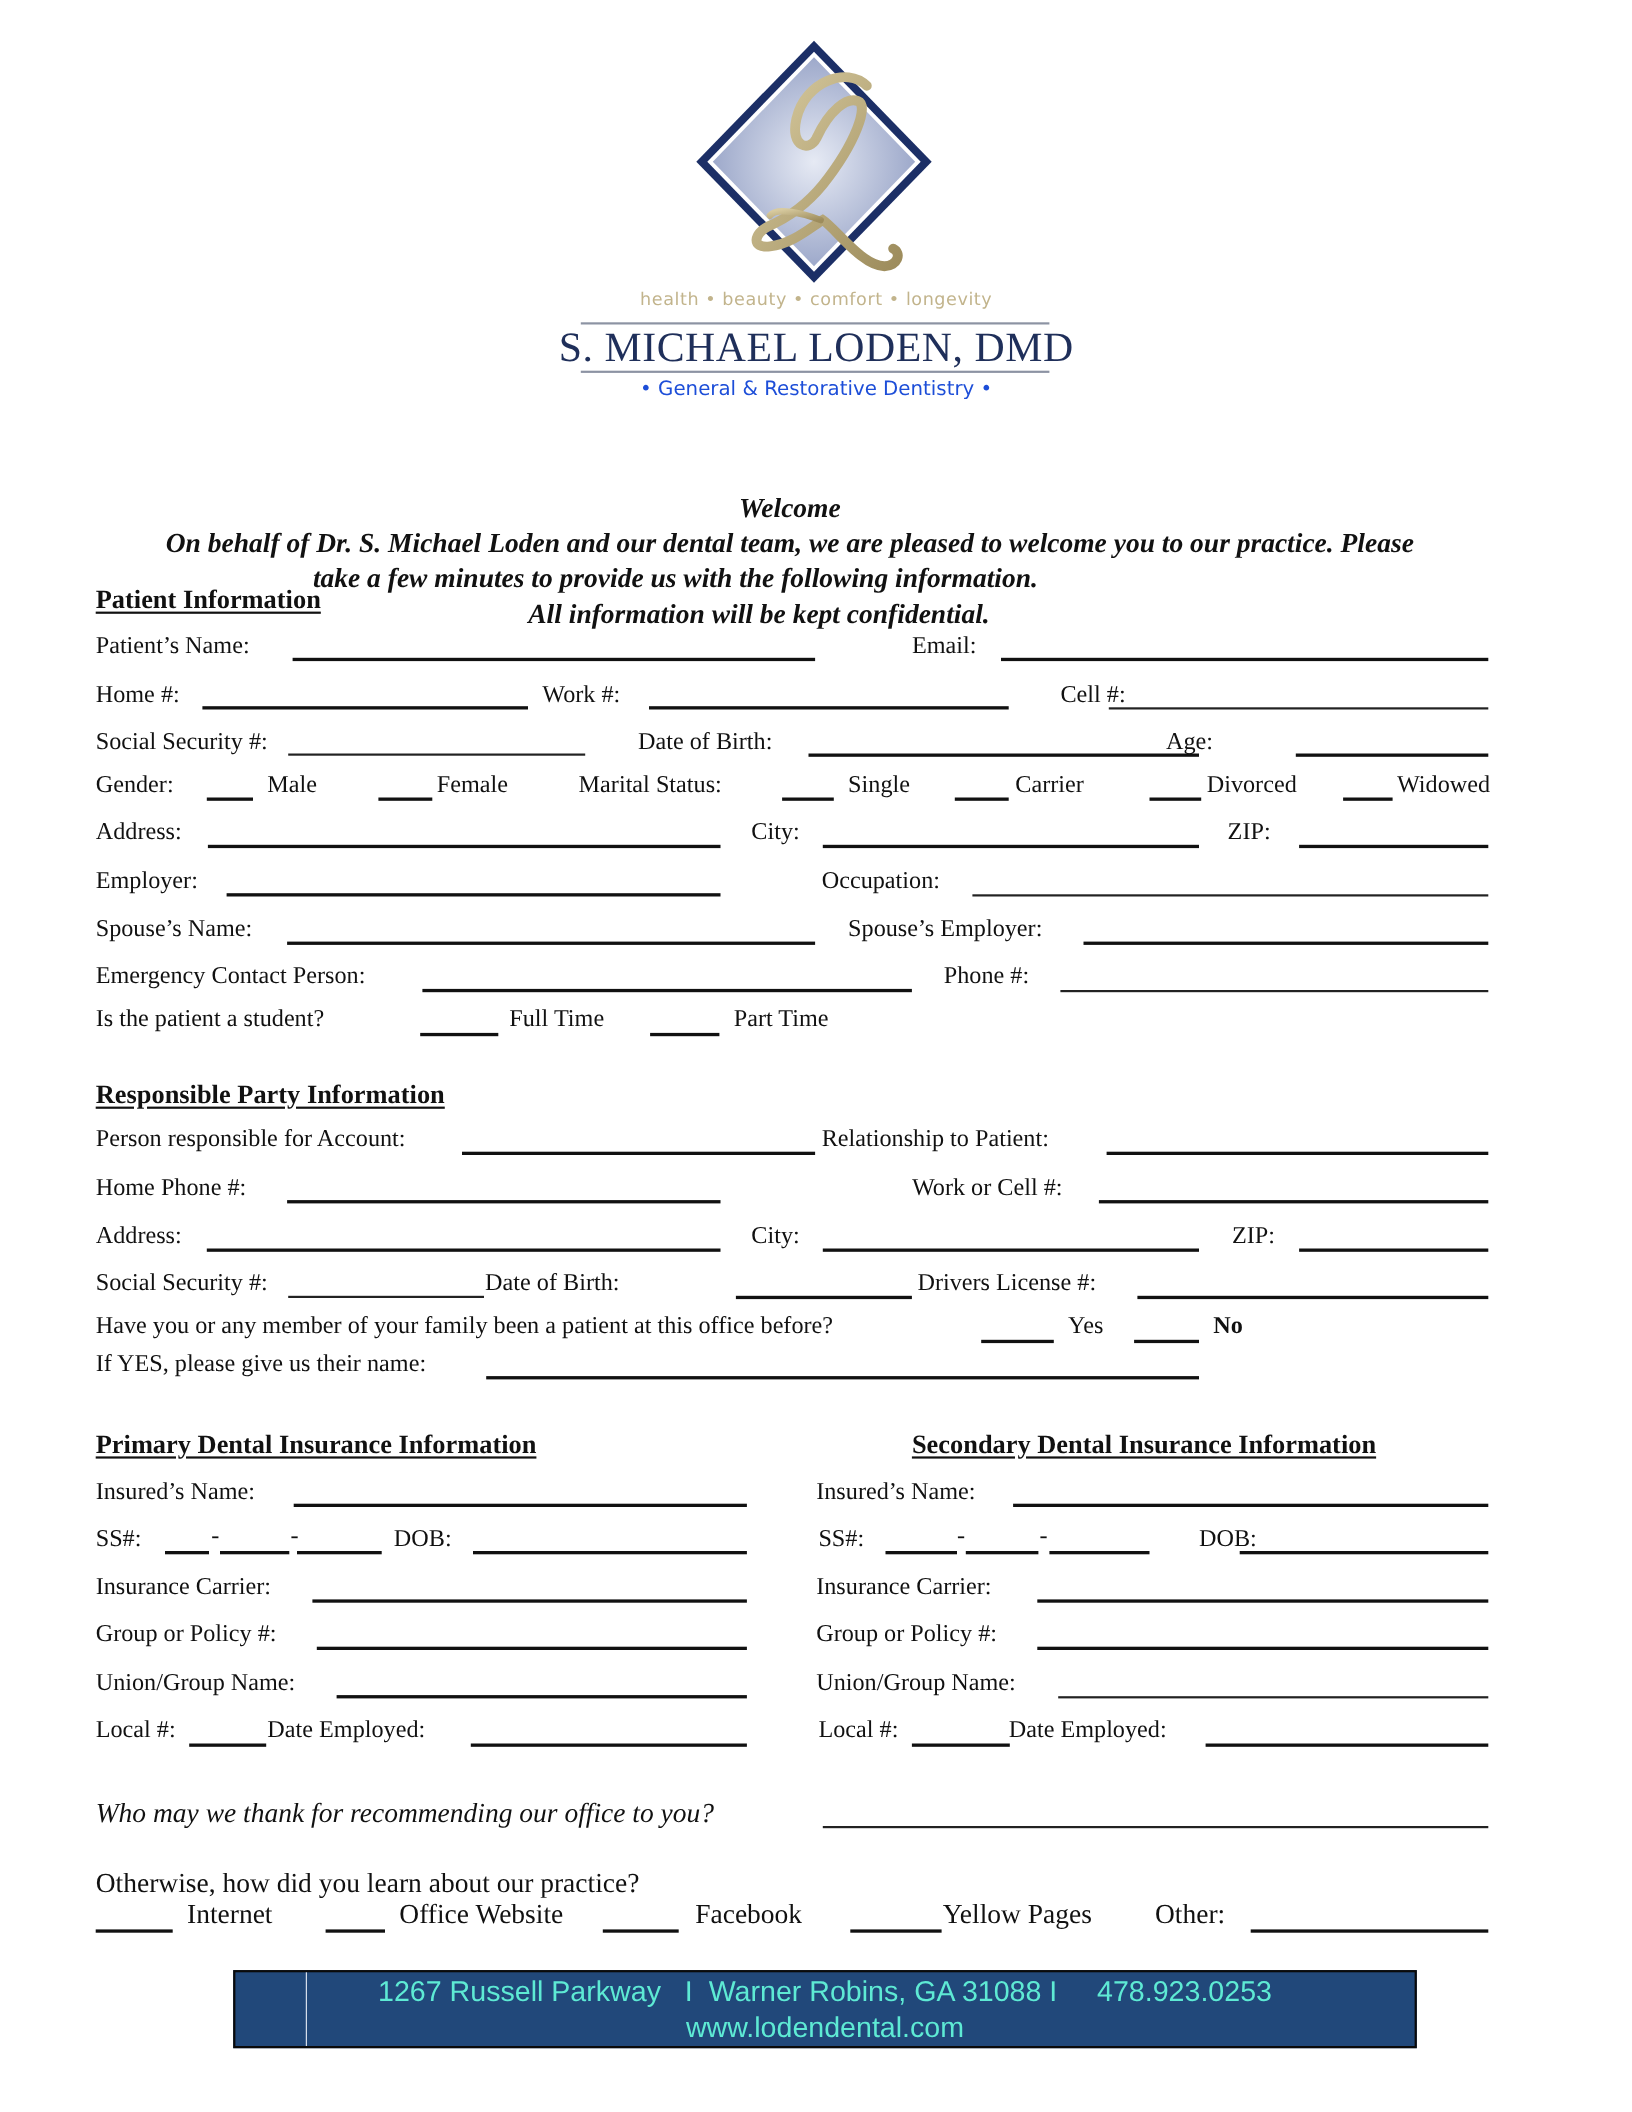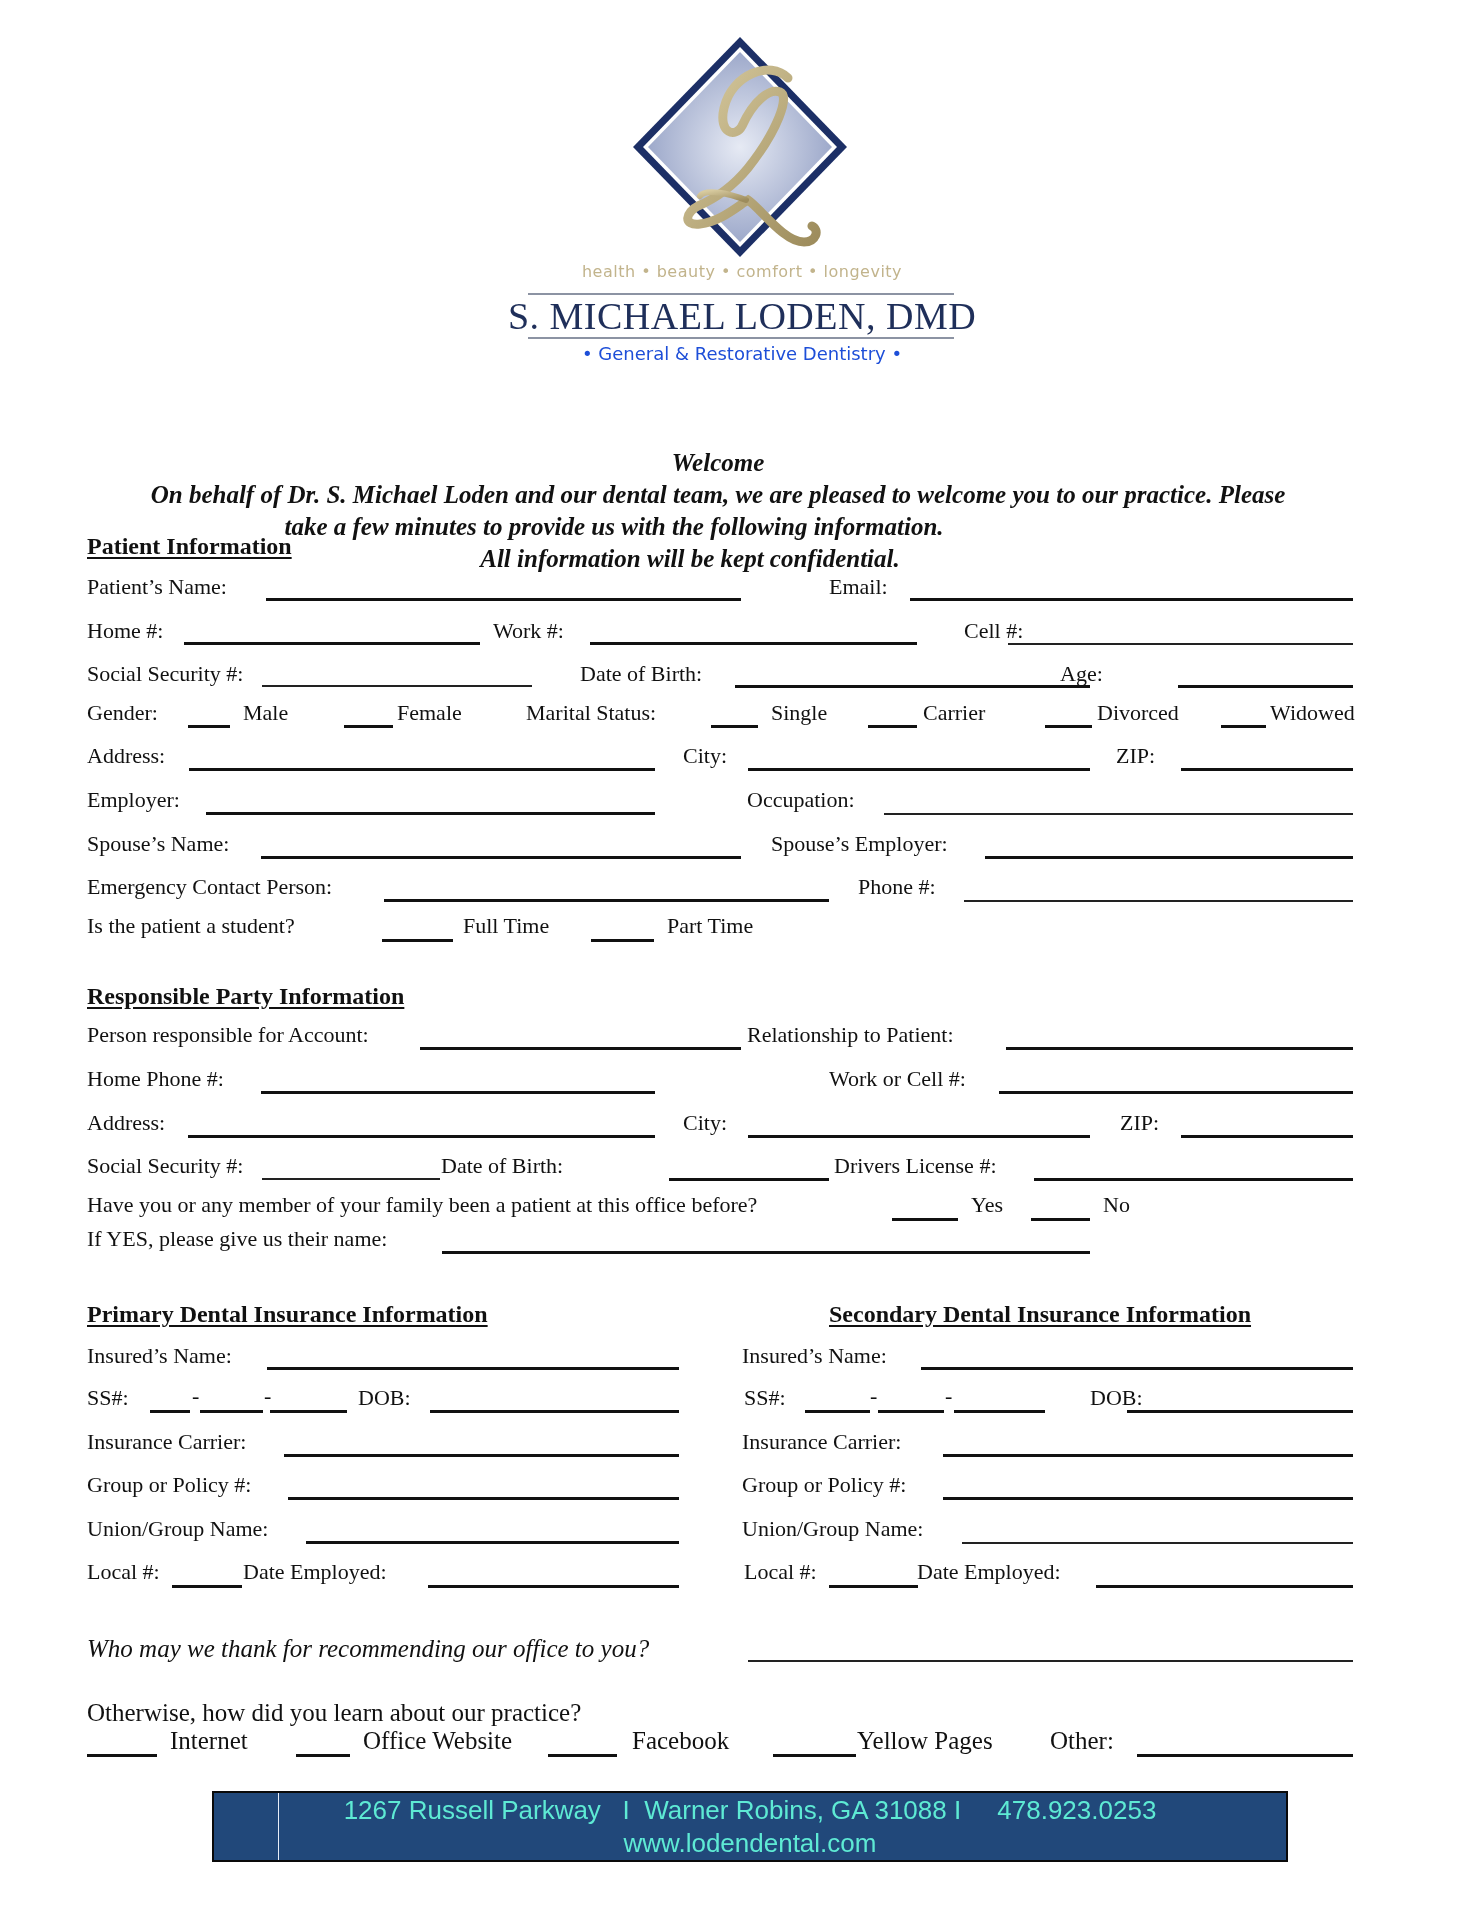--- a/index.html
+++ b/index.html
@@ -144,21 +144,21 @@
 <div class="ln thin" style="left:262px; width:178px; top:1178px;"></div>
 <div class="lbl" style="left:441px; top:1153px;">Date of Birth:</div>
 <div class="ln" style="left:669px; width:160px; top:1178px;"></div>
 <div class="lbl" style="left:834px; top:1153px;">Drivers License #:</div>
 <div class="ln" style="left:1034px; width:319px; top:1178px;"></div>
 
 <div class="lbl" style="left:87px; top:1192px;">Have you or any member of your family been a patient at this office before?</div>
 <div class="blank" style="left:892px; width:66px; top:1218px;"></div>
 <div class="lbl" style="left:971px; top:1192px;">Yes</div>
 <div class="blank" style="left:1031px; width:59px; top:1218px;"></div>
-<div class="lbl" style="left:1103px; top:1192px;">No</div>
+<div class="lbl" style="left:1103px; top:1192px;font-weight:bold;">No</div>
 
 <div class="lbl" style="left:87px; top:1226px;">If YES, please give us their name:</div>
 <div class="ln" style="left:442px; width:648px; top:1251px;"></div>
 
 <div class="hdr" style="left:87px; top:1300px;">Primary Dental Insurance Information</div>
 
 <div class="lbl" style="left:87px; top:1343px;">Insured’s Name:</div>
 <div class="ln" style="left:267px; width:412px; top:1367px;"></div>
 
 <div class="lbl" style="left:87px; top:1385px;">SS#:</div>

